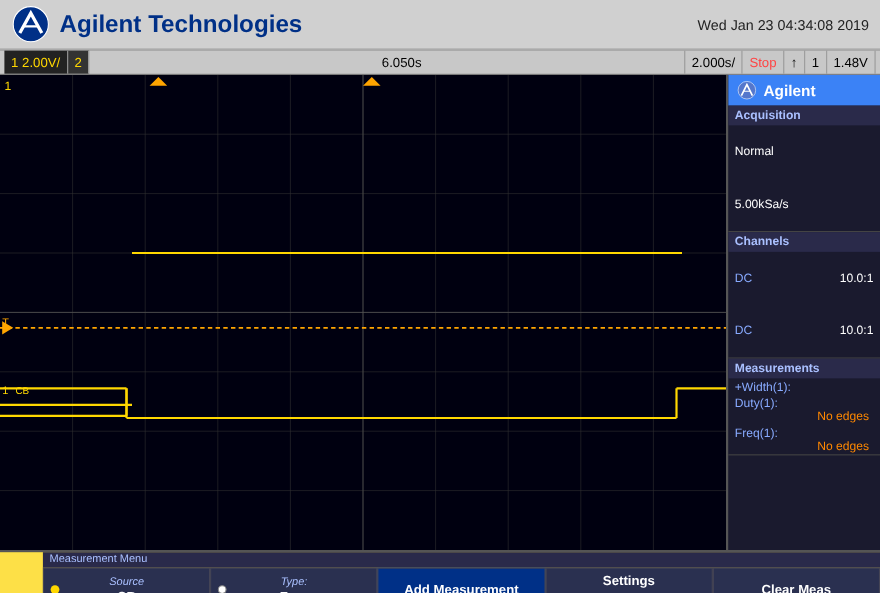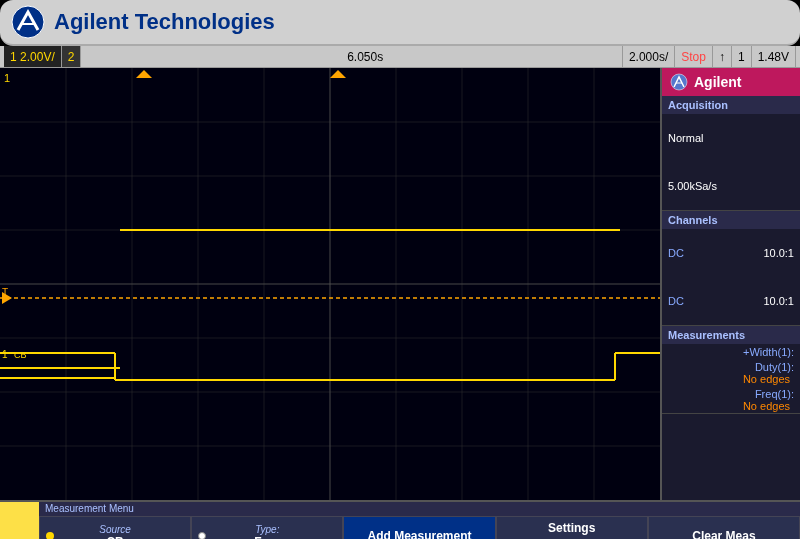--- a/index.html
+++ b/index.html
@@ -13,21 +13,20 @@
     }
 
     
     #header {
       background: #d0d0d0;
       height: 46px;
       display: flex;
       align-items: center;
       padding: 0 10px;
       border-bottom: 2px solid #aaa;
-      border-radius: 13px;
     }
     #logo-area {
       display: flex;
       align-items: center;
       gap: 8px;
     }
     #logo-icon {
       width: 36px;
       height: 36px;
     }
@@ -93,21 +92,21 @@
       flex: 0 0 140px;
       background: #1a1a2e;
       border-left: 2px solid #555;
       display: flex;
       flex-direction: column;
       overflow: hidden;
     }
 
     
     #panel-header {
-      background: #be185d;
+      background: #3b82f6;
       padding: 5px 8px;
       display: flex;
       align-items: center;
       gap: 6px;
     }
     #panel-logo-icon {
       width: 18px;
       height: 18px;
     }
     #panel-title {
@@ -131,21 +130,21 @@
       justify-content: space-between;
       padding: 18px 6px;
       font-size: 11px;
     }
     .panel-label { color: #88aaff; }
     .panel-value { color: #fff; }
 
     .meas-item {
       padding: 2px 6px 1px;
     }
-    .meas-name { color: #88aaff; font-size: 11px; text-align: right; }
+    .meas-name { color: #88aaff; font-size: 11px; }
     .meas-value { color: #fff; font-size: 12px; text-align: right; padding-right: 4px; }
     .meas-noedge { color: #ff8800; font-size: 11px; text-align: right; padding-right: 4px; }
 
     
     #bottom-bar {
       height: 56px;
       background: #fde047;
       border-top: 2px solid #555;
       display: flex;
       flex-direction: column;
@@ -197,20 +196,21 @@
 <div id="header">
   <div id="logo-area">
 
     <svg id="logo-icon" viewBox="0 0 36 36">
       <circle cx="18" cy="18" r="16" fill="#003087" stroke="#fff" stroke-width="1"></circle>
       <path d="M8 26 L18 8 L28 26" fill="none" stroke="#fff" stroke-width="3"></path>
       <path d="M12 20 L24 20" stroke="#fff" stroke-width="2"></path>
     </svg>
     <span id="company-name">Agilent Technologies</span>
   </div>
+  <span id="datetime">Wed Jan 23 04:34:08 2019</span>
 </div>
 
 <div id="statusbar">
   <div class="status-item ch1">
     <span>1</span>&nbsp;<span>2.00V/</span>
   </div>
   <div class="status-item ch2">
     <span>2</span>
   </div>
   <div class="status-item center">6.050s</div>

